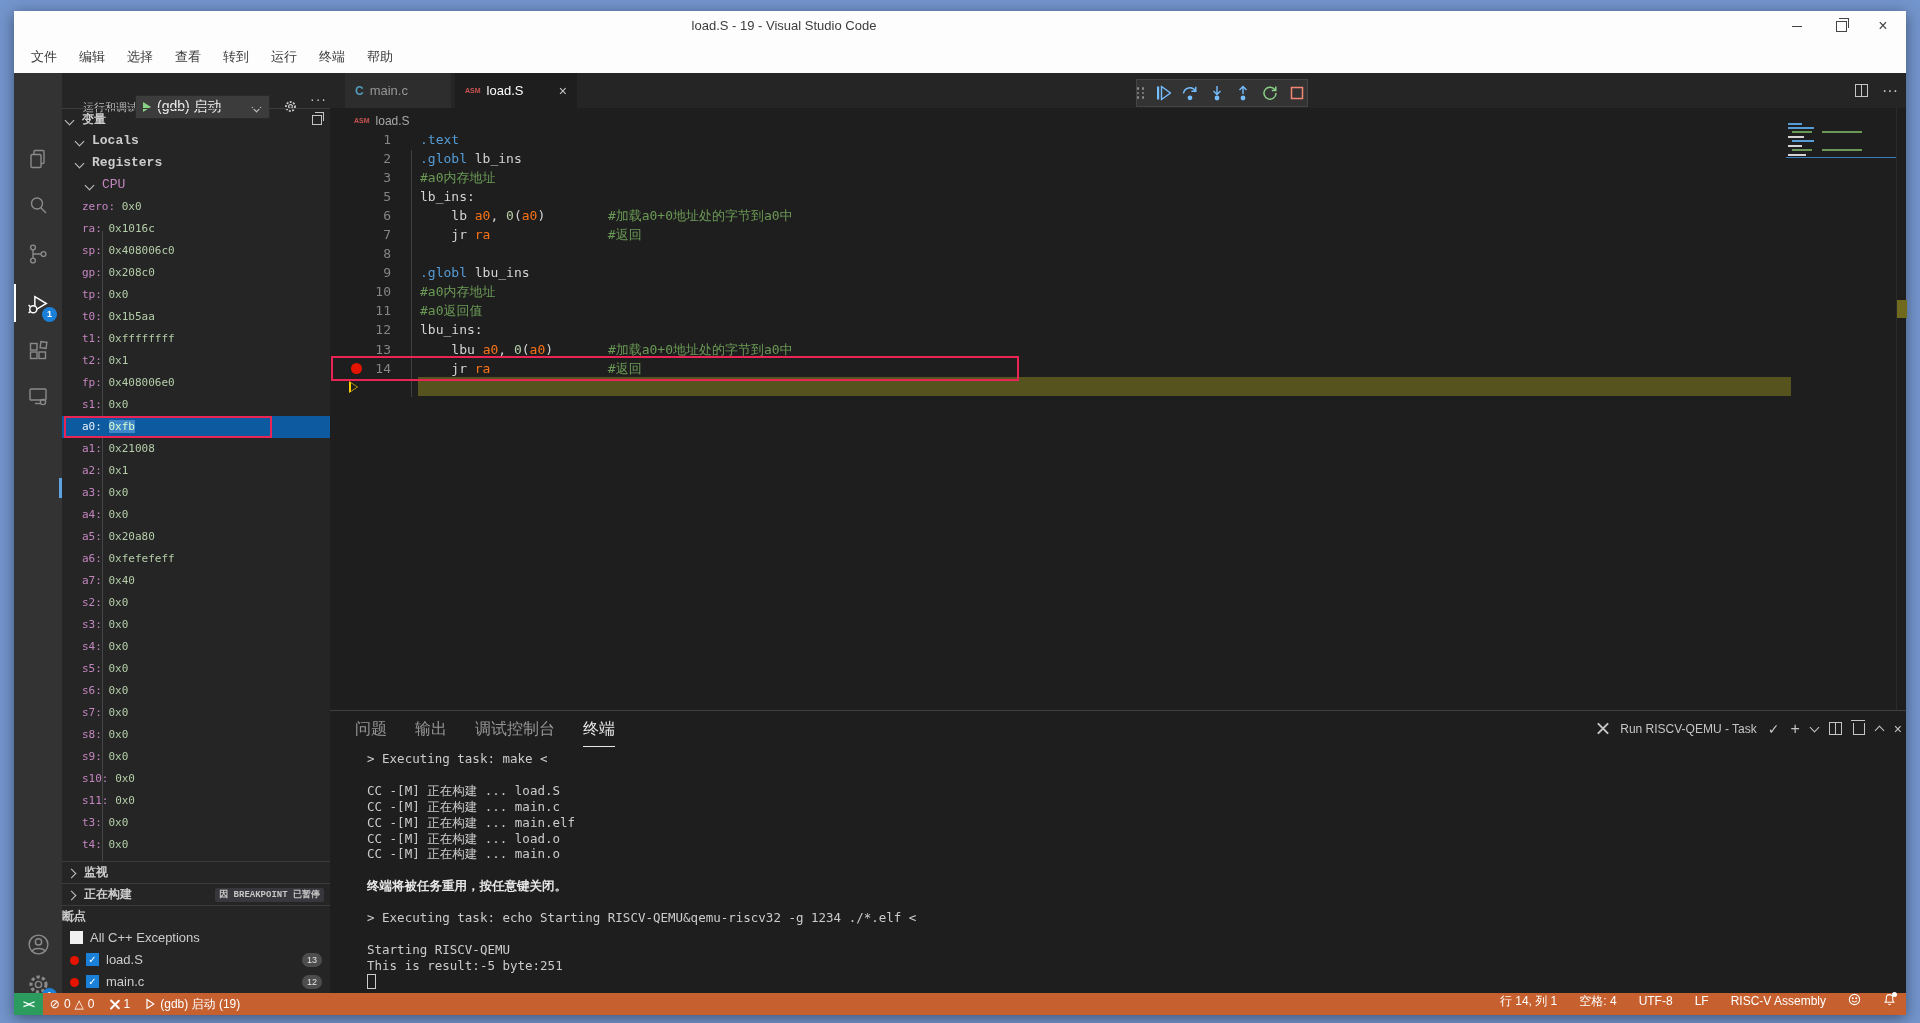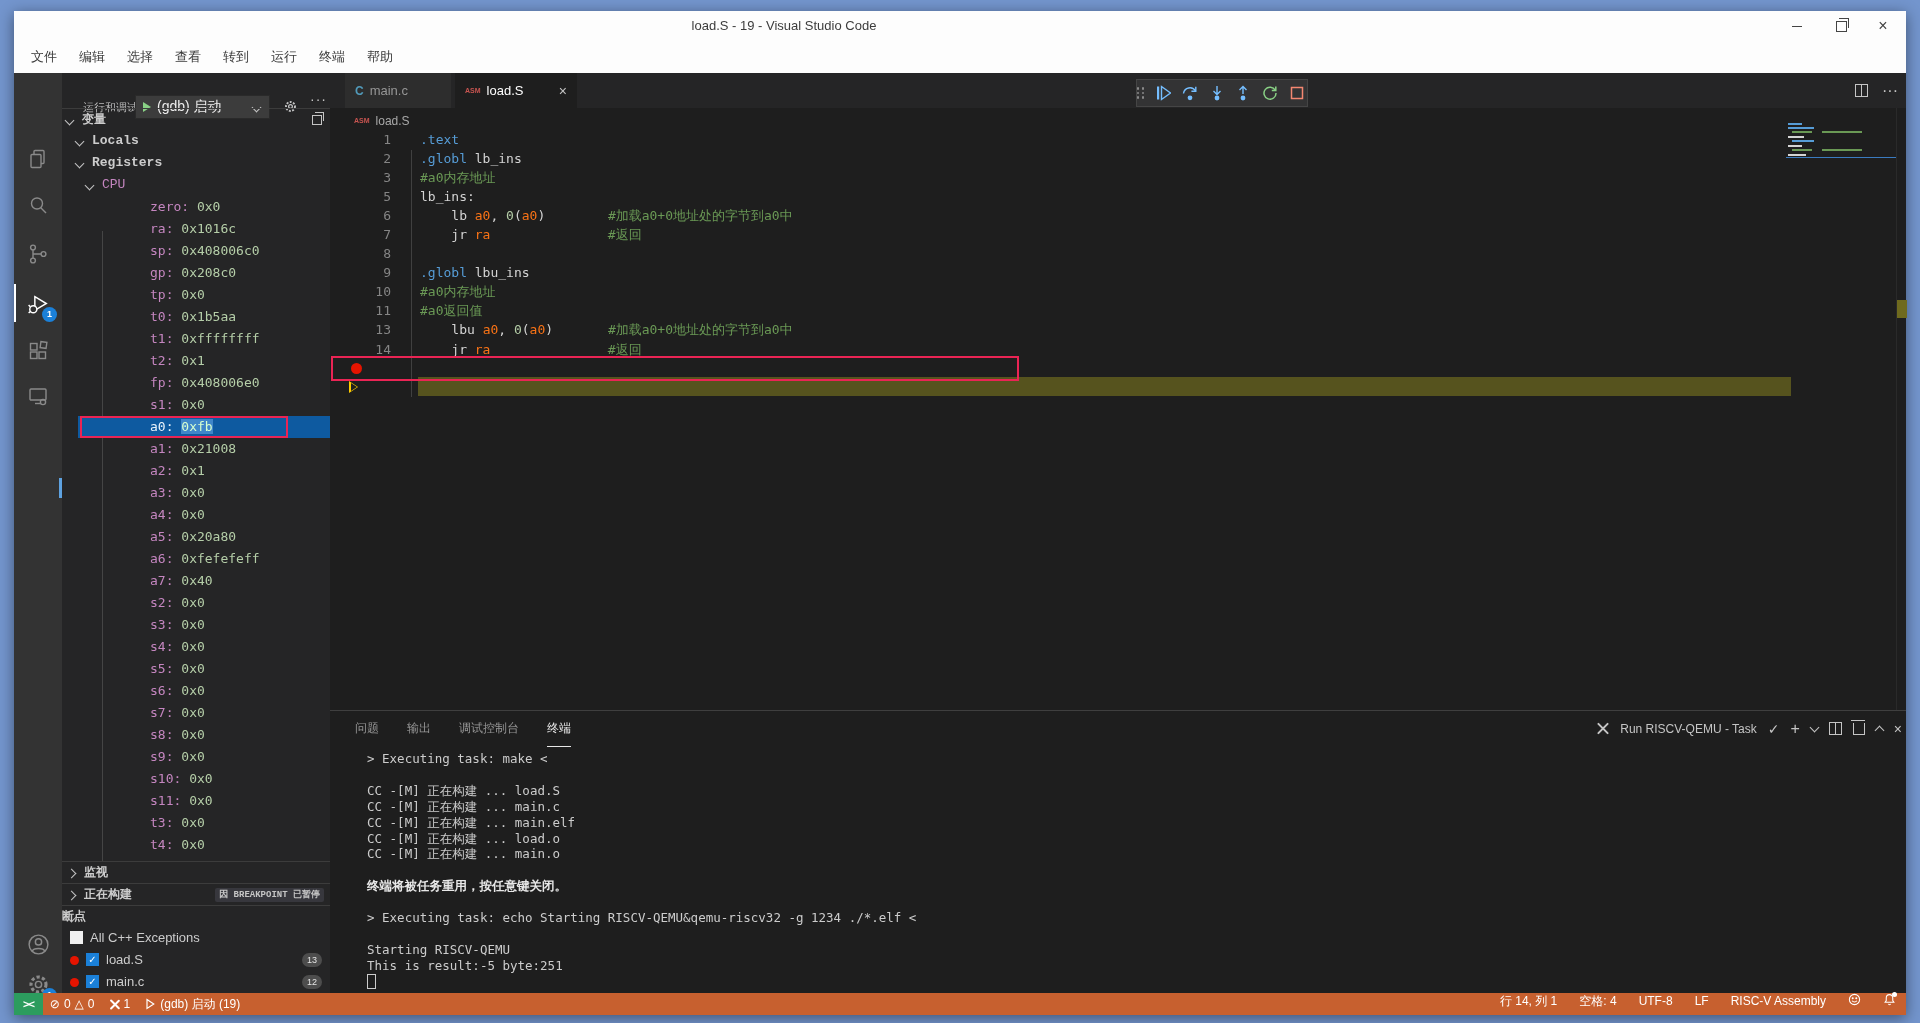--- a/index.html
+++ b/index.html
@@ -39,21 +39,21 @@
   .chev{display:inline-block;width:6px;height:6px;border-right:1.4px solid #c5c5c5;border-bottom:1.4px solid #c5c5c5;}
   .chev.down{transform:rotate(45deg);}
   .chev.right{transform:rotate(-45deg);}
   .launch .chev{margin-right:9px;margin-left:4px;}
   .sb-gear{position:absolute;left:213px;top:10px;}
   .sb-dots{position:absolute;left:240px;top:2px;color:#c5c5c5;font-size:14px;letter-spacing:1px;}
   .tree{position:absolute;left:0;top:35px;width:100%;height:753px;overflow:hidden;}
   .trow{position:relative;height:22px;line-height:22px;white-space:nowrap;font-family:Liberation Mono, monospace;}
   .trow .chev{position:absolute;top:8px;}
   .trow.sect{font-weight:bold;font-size:12px;border-top:1px solid #3c3c3c;box-sizing:border-box;}
-  .reg{font-family:"DejaVu Sans Mono",monospace;font-size:13px;padding-left:72px;margin-left:16px;}
+  .reg{font-family:"DejaVu Sans Mono",monospace;font-size:11px;padding-left:20px;}
   .rname{color:#c586c0;}.rval{color:#b5cea8;}
   .indent-guide{position:absolute;left:40px;top:123px;width:1px;height:630px;background:#454545;}
   .reg.sel{background:#0e5aa0;}
   .reg.sel .rname{color:#e8f2fb;}
   .reg.sel .rval{color:#d7ffd0;background:#3f86c9;}
   .sel-box{position:absolute;left:2px;top:0;width:208px;height:22px;border:2px solid #ea2454;box-sizing:border-box;pointer-events:none;}
   .bsect{position:absolute;left:0;width:100%;}
   .badge-pill{position:absolute;right:8px;top:4px;height:14px;border-radius:8px;background:#4d4d4d;color:#e5e5e5;
     font-size:9px;line-height:14px;padding:0 5px;font-weight:normal;}
   .bp-row{position:relative;height:22px;line-height:22px;font-size:13px;}
@@ -101,21 +101,21 @@
   .guide{position:absolute;left:81px;top:77px;width:1px;height:247px;background:#404040;z-index:1;}
   
   .minimap{position:absolute;left:1456px;top:50px;width:110px;height:60px;z-index:1;}
   .mm{position:absolute;height:2px;}
   .ruler{position:absolute;left:1566px;top:35px;width:10px;height:664px;border-left:1px solid #2a2a2a;}
   .ruler .mark{position:absolute;left:0;top:192px;width:10px;height:18px;background:#6f6a1e;}
   .mm-line{position:absolute;left:1456px;top:84px;width:110px;height:1px;background:#3b7bbf;z-index:1;}
   
   .panel{position:absolute;left:0;top:637px;width:100%;height:283px;background:#1e1e1e;border-top:1px solid #3f3f3f;box-sizing:border-box;}
   .ptabs{position:absolute;left:25px;top:0;height:35px;display:flex;gap:28px;align-items:center;}
-  .ptab{font-size:12px;color:#969696;height:35px;line-height:35px;text-align:center;}
+  .ptab{font-size:16px;color:#969696;height:35px;line-height:35px;text-align:center;}
   .ptab.active{color:#e7e7e7;border-bottom:1px solid #e7e7e7;}
   .phead-right{position:absolute;right:4px;top:0;height:35px;display:flex;align-items:center;gap:11px;color:#c5c5c5;font-size:12px;}
   .tools-ico{position:relative;width:13px;height:13px;}
   .tools-ico:before,.tools-ico:after{content:"";position:absolute;left:6px;top:-1px;width:2px;height:15px;background:#c5c5c5;border-radius:1px;}
   .tools-ico:before{transform:rotate(45deg);}
   .tools-ico:after{transform:rotate(-45deg);}
   .trash-ico{position:relative;width:10px;height:11px;border:1px solid #c5c5c5;border-top:none;}
   .trash-ico:before{content:"";position:absolute;left:-3px;top:-3px;width:14px;height:1px;background:#c5c5c5;}
   .term{position:absolute;left:37px;top:40px;font-family:"DejaVu Sans Mono",monospace;font-size:12.5px;line-height:15.9px;color:#cccccc;white-space:pre;}
   .tline.bold{font-weight:bold;color:#e8e8e8;}
@@ -372,20 +372,21 @@
             <div class="cl"><span class="ln">1</span><span class="code"><span class="tok-dir">.text</span></span></div>
             <div class="cl"><span class="ln">2</span><span class="code"><span class="tok-dir">.globl</span><span class="tok-id"> lb_ins</span></span></div>
             <div class="cl"><span class="ln">3</span><span class="code"><span class="tok-cmt">#a0内存地址</span></span></div>
             <div class="cl"><span class="ln">5</span><span class="code"><span class="tok-id">lb_ins:</span></span></div>
             <div class="cl"><span class="ln">6</span><span class="code"><span class="tok-id">    lb </span><span class="tok-reg">a0</span><span class="tok-id">, </span><span class="tok-num">0</span><span class="tok-id">(</span><span class="tok-reg">a0</span><span class="tok-id">)</span><span class="tok-id">        </span><span class="tok-cmt">#加载a0+0地址处的字节到a0中</span></span></div>
             <div class="cl"><span class="ln">7</span><span class="code"><span class="tok-id">    jr </span><span class="tok-reg">ra</span><span class="tok-id">               </span><span class="tok-cmt">#返回</span></span></div>
             <div class="cl"><span class="ln">8</span><span class="code">&nbsp;</span></div>
             <div class="cl"><span class="ln">9</span><span class="code"><span class="tok-dir">.globl</span><span class="tok-id"> lbu_ins</span></span></div>
             <div class="cl"><span class="ln">10</span><span class="code"><span class="tok-cmt">#a0内存地址</span></span></div>
             <div class="cl"><span class="ln">11</span><span class="code"><span class="tok-cmt">#a0返回值</span></span></div>
+            <div class="cl"><span class="ln">12</span><span class="code"><span class="tok-id">lbu_ins:</span></span></div>
             <div class="cl"><span class="ln">13</span><span class="code"><span class="tok-id">    lbu </span><span class="tok-reg">a0</span><span class="tok-id">, </span><span class="tok-num">0</span><span class="tok-id">(</span><span class="tok-reg">a0</span><span class="tok-id">)</span><span class="tok-id">       </span><span class="tok-cmt">#加载a0+0地址处的字节到a0中</span></span></div>
             <div class="cl"><span class="ln">14</span><span class="code"><span class="tok-id">    jr </span><span class="tok-reg">ra</span><span class="tok-id">               </span><span class="tok-cmt">#返回</span></span></div>
           </div>
 
       <div class="minimap">
         <span class="mm" style="left:2px;top:0;width:14px;background:#569cd6"></span>
         <span class="mm" style="left:2px;top:4px;width:26px;background:#569cd6"></span>
         <span class="mm" style="left:6px;top:8px;width:20px;background:#6a9955"></span>
         <span class="mm" style="left:36px;top:8px;width:40px;background:#6a9955"></span>
         <span class="mm" style="left:2px;top:13px;width:16px;background:#d4d4d4"></span>

